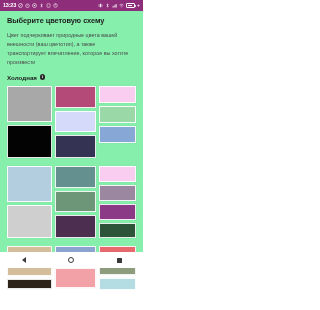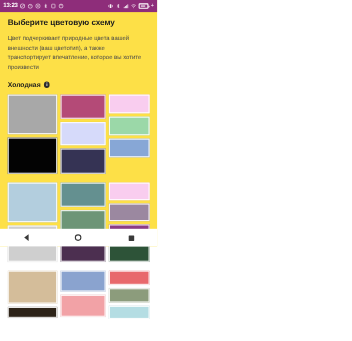--- a/index.html
+++ b/index.html
@@ -2,21 +2,21 @@
 <html><head>
 <meta charset="utf-8">
 <style>
   * { margin:0; padding:0; box-sizing:border-box; }
   html, body {
     width:143px; height:310px;
     background:#ffffff;
     font-family:"Liberation Sans", sans-serif;
     overflow:hidden;
   }
-  #app { position:relative; width:143px; height:224px; background:#fde047; }
+  #app { position:relative; width:143px; height:268px; background:#86efac; }
 
   
   .statusbar {
     height:11px; width:100%;
     background:#8e2d7a;
     display:flex; align-items:center; justify-content:space-between;
     padding:0 3px;
     color:#ffffff;
   }
   .sb-left, .sb-right { display:flex; align-items:center; gap:2px; }

